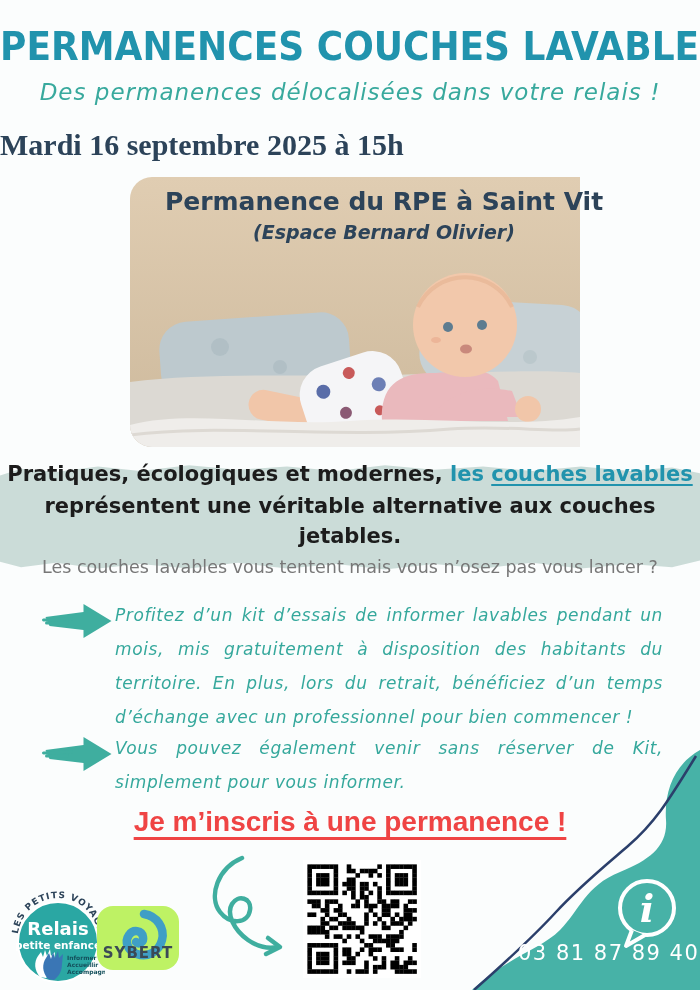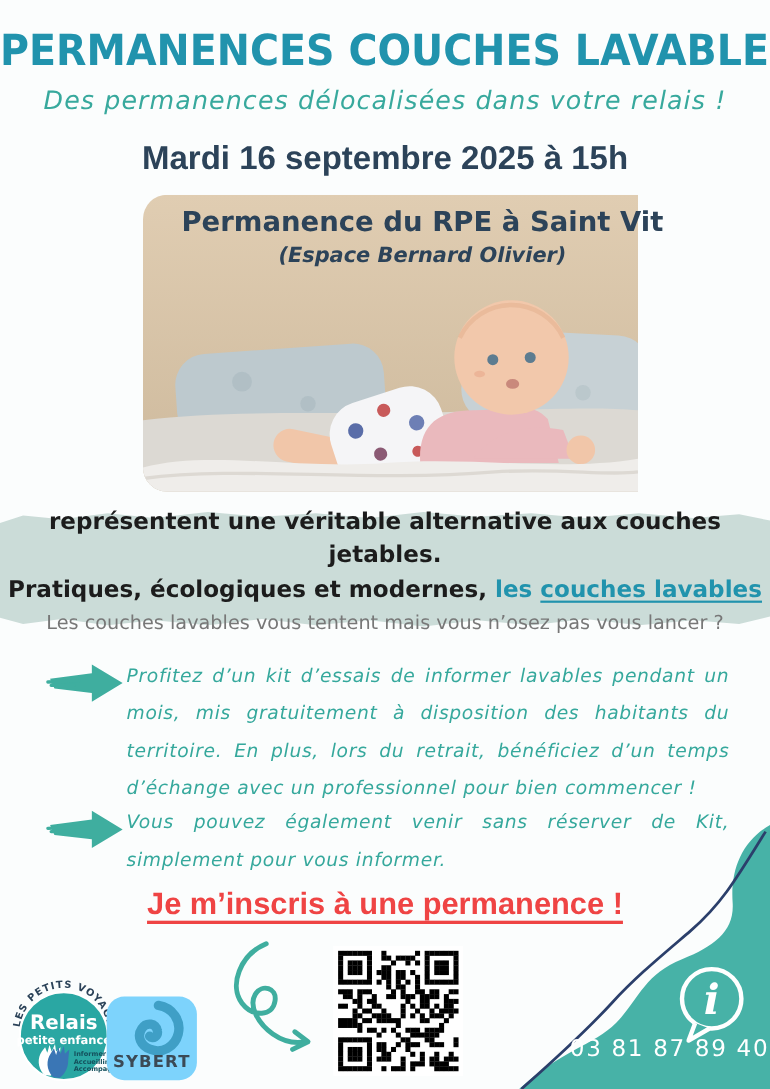--- a/index.html
+++ b/index.html
@@ -4,22 +4,22 @@
 <style>
   html,body{margin:0;padding:0;background:#e8e8e8;font-family:"Liberation Sans",sans-serif;}
   #page{position:relative;width:700px;height:990px;margin:0 auto;background:#fbfdfd;overflow:hidden;}
 
   
   .main-title{position:absolute;top:26px;left:0;width:700px;text-align:center;
     font-family:"DejaVu Sans",sans-serif;font-weight:800;font-size:36px;letter-spacing:0px;
     color:#2193ad;white-space:nowrap;transform:scaleY(1.08);}
   .sub-title{position:absolute;top:79px;left:0;width:700px;text-align:center;
     font-family:"DejaVu Sans",sans-serif;font-style:italic;font-size:23px;color:#38a99d;letter-spacing:1px;}
-  .date-line{position:absolute;top:128px;left:0;width:700px;text-align:center;
-    font-family:Liberation Sans, sans-serif;font-weight:700;font-size:30px;color:#2c4359;}
+  .date-line{position:absolute;top:128px;left:0;width:700px;
+    font-family:Liberation Serif, serif;font-weight:700;font-size:30px;color:#2c4359;}
 
   
   .photo-card{position:absolute;left:130px;top:177px;width:508px;height:270px;border-radius:22px;overflow:hidden;}
   .photo-card svg{position:absolute;left:0;top:0;}
   .photo-title{position:absolute;top:10px;left:0;width:100%;text-align:center;z-index:2;
     font-family:"DejaVu Sans",sans-serif;font-weight:700;font-size:25px;color:#2c4359;}
   .photo-subtitle{position:absolute;top:44px;left:0;width:100%;text-align:center;z-index:2;
     font-family:"DejaVu Sans",sans-serif;font-weight:700;font-style:italic;font-size:19px;color:#2c4359;}
 
   
@@ -43,21 +43,21 @@
   
   .cta{position:absolute;top:806px;left:0;width:700px;text-align:center;}
   .cta span{font-family:Liberation Sans, sans-serif;font-weight:800;font-size:28px;color:#ef4444;
     text-decoration:underline;text-decoration-thickness:3px;text-underline-offset:6px;cursor:pointer;}
 
   
   .curly-arrow{position:absolute;left:200px;top:852px;}
   .qr-box{position:absolute;left:303px;top:860px;width:118px;height:118px;background:#fff;}
   .qr-box svg{width:118px;height:118px;display:block;}
   .relais-logo{position:absolute;left:10px;top:882px;}
-  .sybert-logo{position:absolute;left:97px;top:906px;width:82px;height:76px;background:#7dd3fc;border-radius:16px;}
+  .sybert-logo{position:absolute;left:97px;top:906px;width:82px;height:64px;background:#bef264;border-radius:16px;}
   .sybert-label{position:absolute;bottom:8px;left:0;width:100%;text-align:center;
     font-family:"DejaVu Sans",sans-serif;font-weight:700;font-size:15px;color:#3b4a56;letter-spacing:1px;}
   .corner-blob{position:absolute;right:0;bottom:0;}
   .phone{position:absolute;left:518px;top:941px;width:175px;text-align:right;z-index:3;
     font-family:"DejaVu Sans",sans-serif;font-size:21px;color:#ffffff;letter-spacing:1.5px;white-space:nowrap;}
 </style>
 </head>
 <body>
 
 <div id="page">
@@ -110,22 +110,22 @@
       <ellipse cx="336" cy="172" rx="6" ry="4.5" fill="#c9897c"></ellipse>
       <ellipse cx="306" cy="163" rx="5" ry="3" fill="#eab093" opacity="0.8"></ellipse>
 
       <path d="M0,248 C60,232 140,250 220,244 C300,238 380,252 450,240 L450,270 L0,270 Z" fill="#efedea"></path>
       <path d="M0,258 C90,246 200,262 320,252 C380,248 420,256 450,252" fill="none" stroke="#ddd9d3" stroke-width="3"></path>
     </svg>
   </div>
 
   <div class="band"></div>
   <div class="band-inner">
+    <div class="band-strong"><span>Pratiques, écologiques et modernes, </span><span class="band-teal">les </span><span class="band-link">couches lavables</span></div>
     <div class="band-strong">représentent une véritable alternative aux couches jetables.</div>
-    <div class="band-strong"><span>Pratiques, écologiques et modernes, </span><span class="band-teal">les </span><span class="band-link">couches lavables</span></div>
     <div class="band-question">Les couches lavables vous tentent mais vous n’osez pas vous lancer ?</div>
   </div>
 
   <div class="bullet bullet-1">
     <svg class="bullet-arrow" width="72" height="42" viewBox="0 0 72 42">
       <path d="M4,15 L42,10 L42,2 L70,19 L42,36 L42,28 L8,24 Z" fill="#3fae9f"></path>
       <path d="M2,18 L30,17 M5,21 L26,21" stroke="#3fae9f" stroke-width="3" stroke-linecap="round"></path>
     </svg>
     <div class="bullet-text">Profitez d’un kit d’essais de informer lavables pendant un mois, mis gratuitement à disposition des habitants du territoire. En plus, lors du retrait, bénéficiez d’un temps d’échange avec un professionnel pour bien commencer !</div>
   </div>

